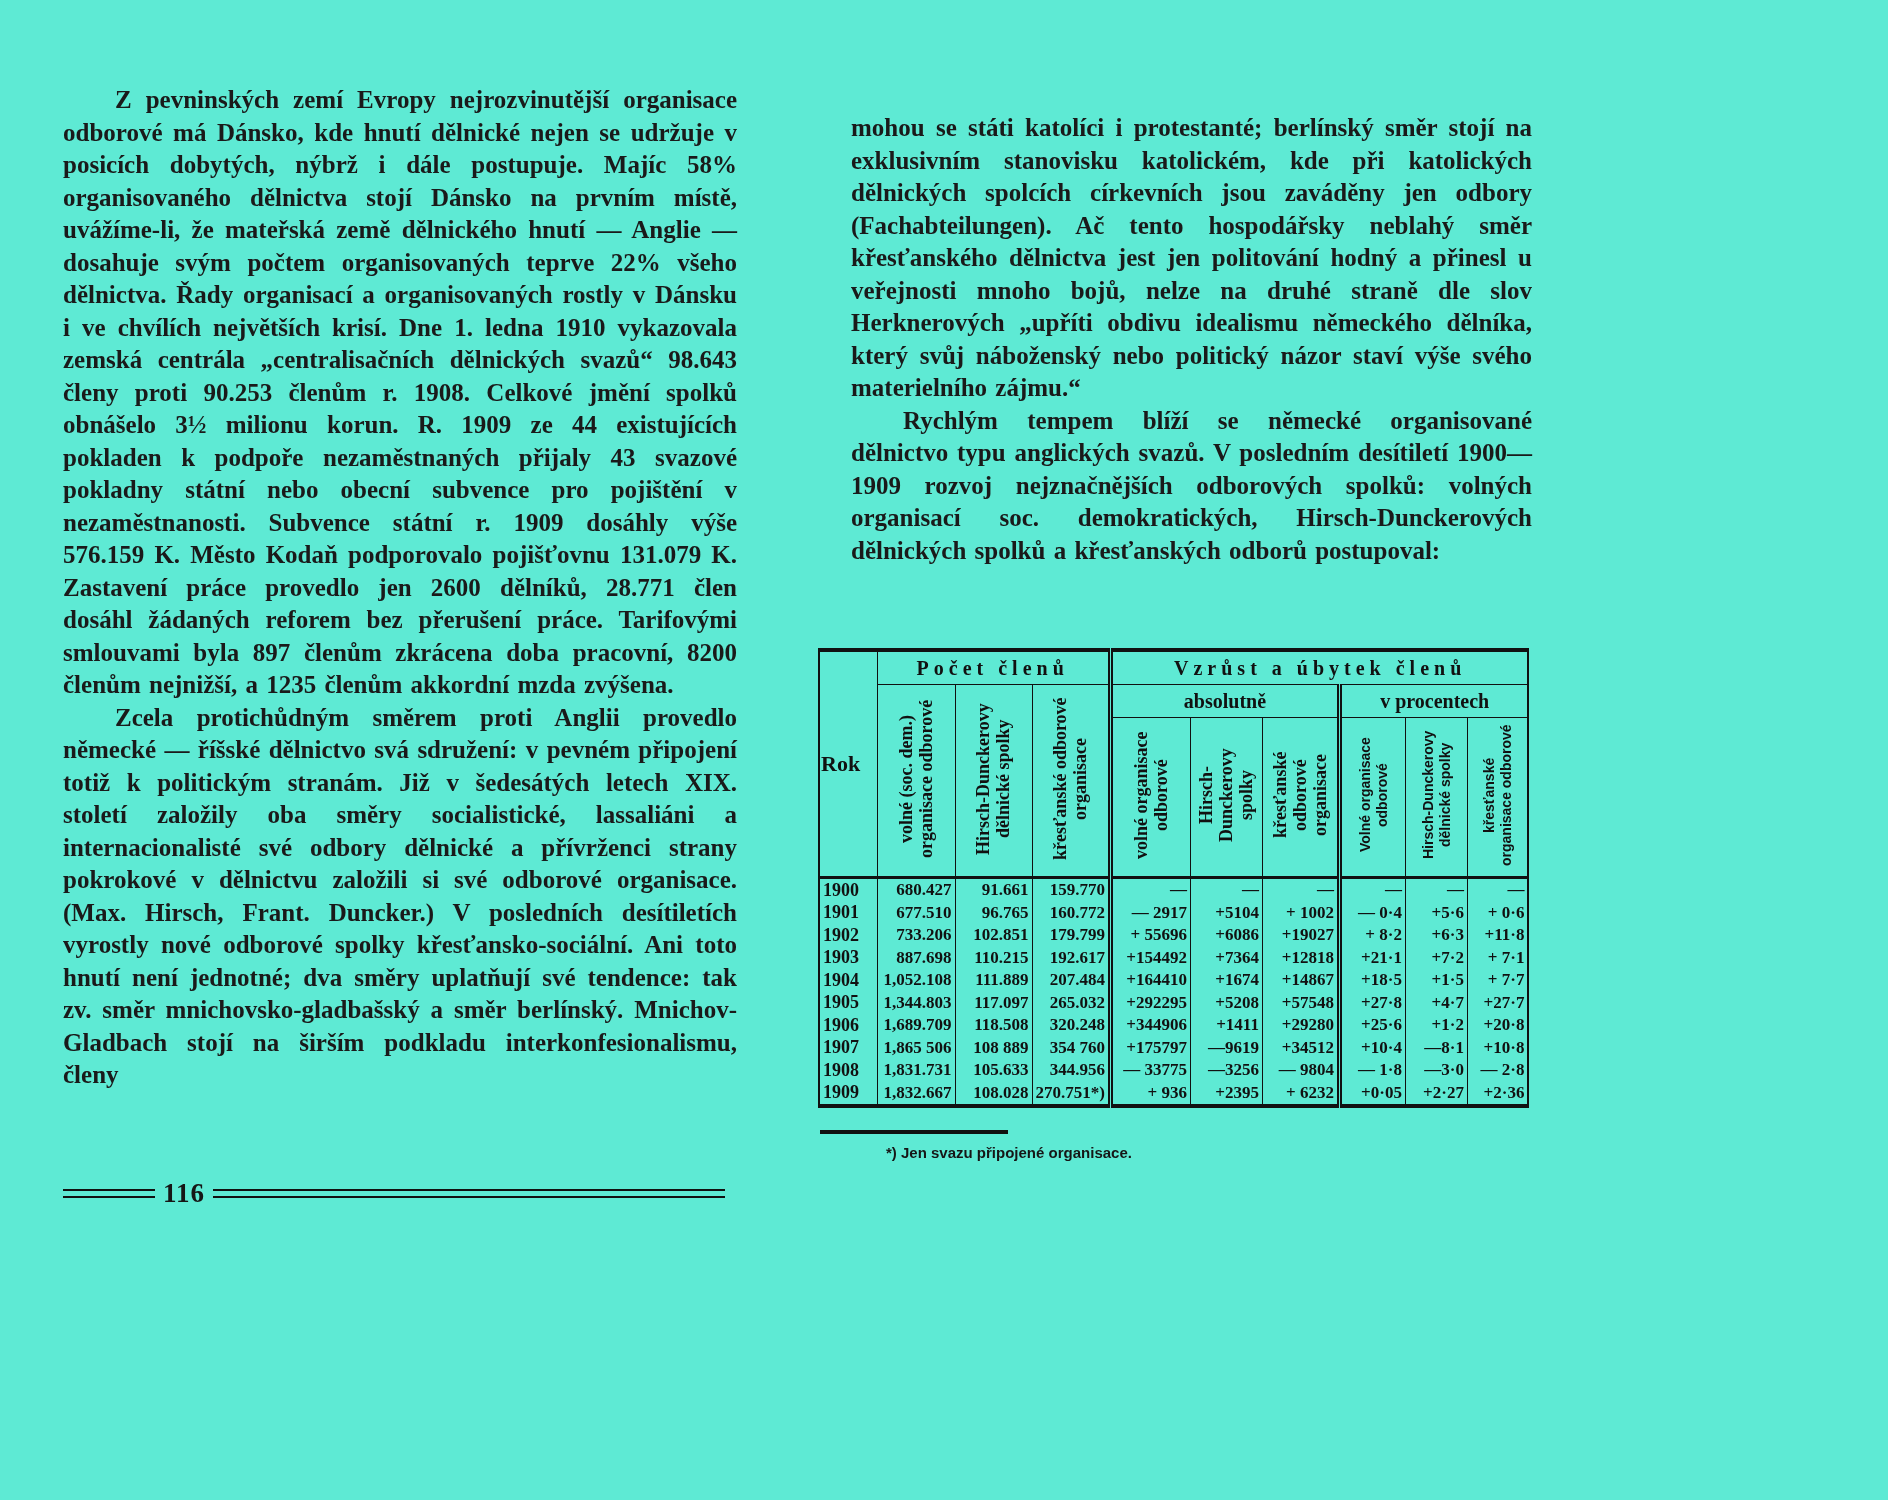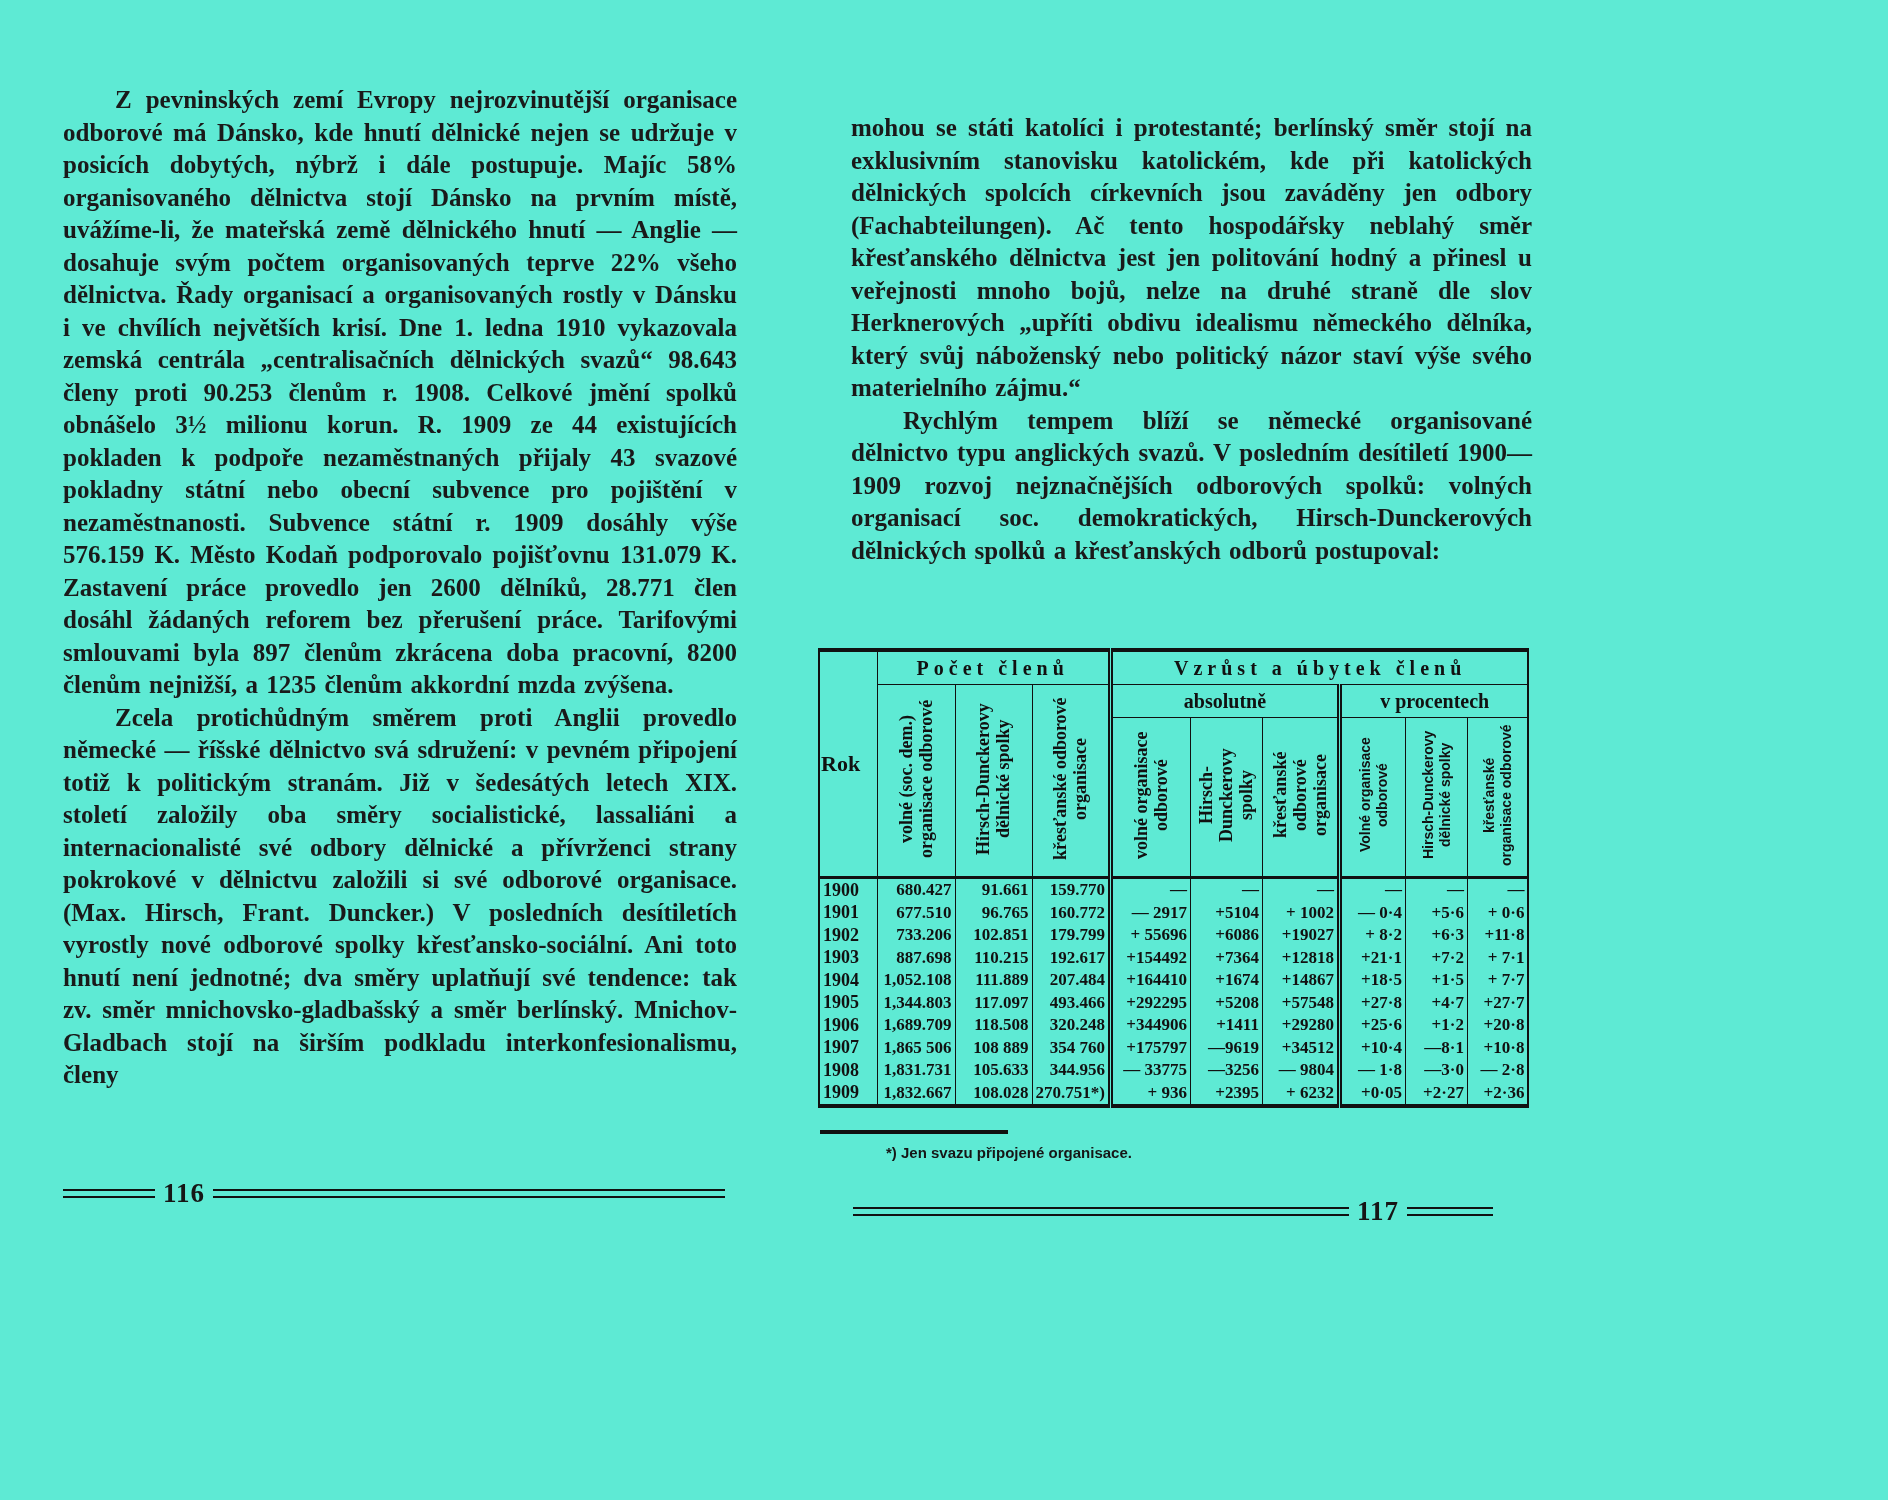--- a/index.html
+++ b/index.html
@@ -229,21 +229,21 @@
           <td class="d">+1674</td>
           <td class="d">+14867</td>
           <td class="d sep">+18·5</td>
           <td class="d">+1·5</td>
           <td class="d">+ 7·7</td>
         </tr>
         <tr>
           <td class="d rok-cell">1905</td>
           <td class="d">1,344.803</td>
           <td class="d">117.097</td>
-          <td class="d">493.466</td>
+          <td class="d">265.032</td>
           <td class="d sep">+292295</td>
           <td class="d">+5208</td>
           <td class="d">+57548</td>
           <td class="d sep">+27·8</td>
           <td class="d">+4·7</td>
           <td class="d">+27·7</td>
         </tr>
         <tr>
           <td class="d rok-cell">1906</td>
           <td class="d">1,689.709</td>
@@ -296,19 +296,14 @@
   </table>
 
   <div id="footnote-rule"></div>
   <div id="footnote">*) Jen svazu připojené organisace.</div>
 
   <div id="pn-left" class="pageno">
     <div class="rule l"></div>
     <span class="num">116</span>
     <div class="rule r"></div>
   </div>
-  <div id="pn-right" class="pageno">
-    <div class="rule l"></div>
-    <span class="num">117</span>
-    <div class="rule r"></div>
-  </div>
 
 </div>
 
 </body></html>

